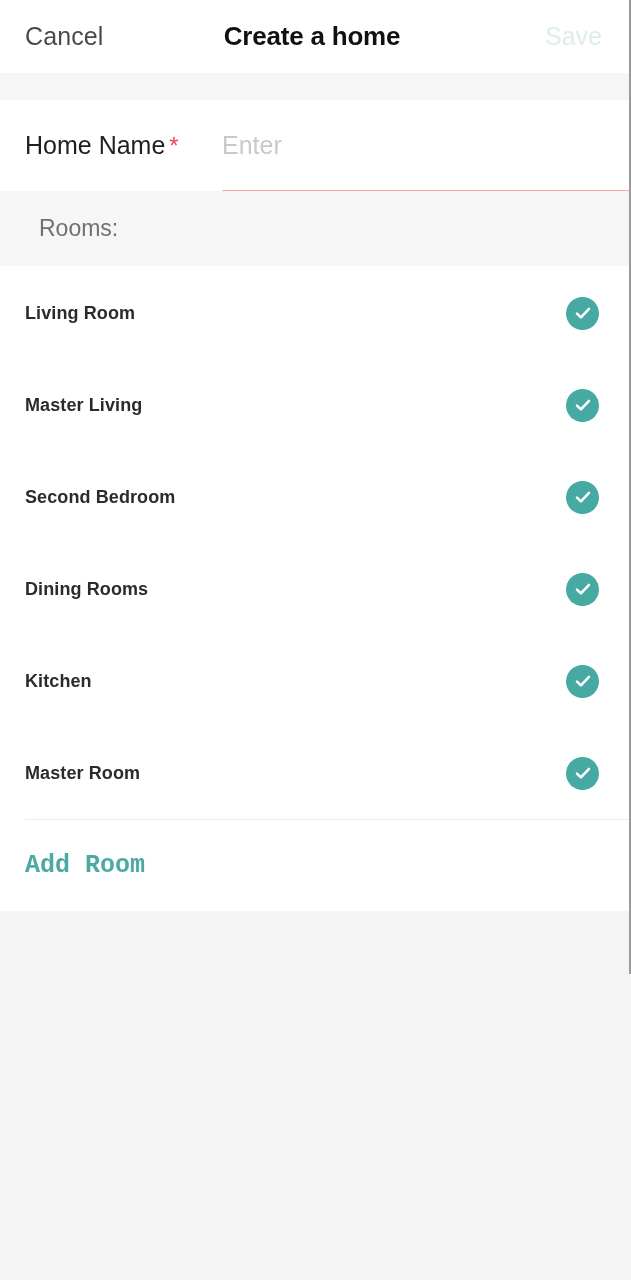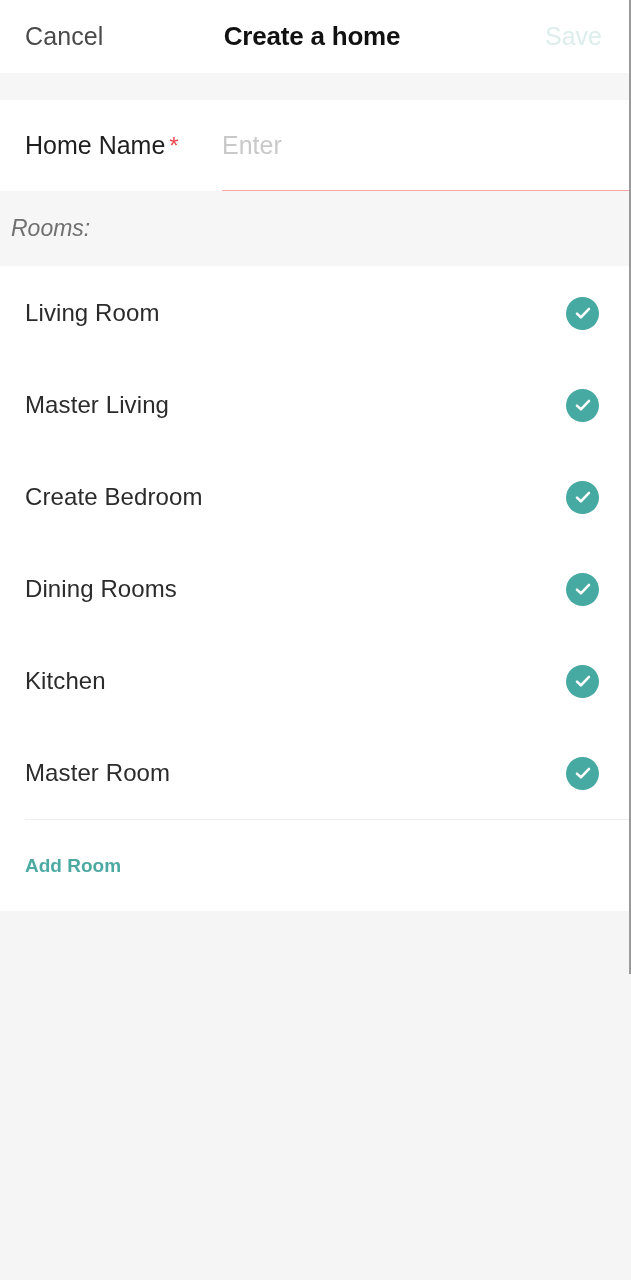--- a/index.html
+++ b/index.html
@@ -115,44 +115,44 @@
   #home-name-input::placeholder {
     color: #c9c9c9;
   }
 
   
   #rooms-section-header {
     height: 75px;
     background: #f6f6f6;
     display: flex;
     align-items: center;
-    padding-left: 11px;
+    padding-left: 39px;
     font-size: 23px;
     color: #707070;
-    font-style: italic;
   }
 
   
   #rooms-card {
     background: #ffffff;
     padding-top: 1px;
   }
   .room-row {
     height: 92px;
     position: relative;
     display: flex;
     align-items: center;
     cursor: pointer;
   }
   .room-label {
     position: absolute;
     left: 25px;
-    font-size: 24px;
+    font-size: 18px;
     color: #2b2b2b;
     letter-spacing: 0.1px;
+    font-weight: bold;
   }
   .room-check {
     position: absolute;
     right: 30px;
     width: 33px;
     height: 33px;
     border-radius: 50%;
     background: #46aaa2;
     display: flex;
     align-items: center;
@@ -164,23 +164,24 @@
   #add-room-row {
     height: 92px;
     position: relative;
     display: flex;
     align-items: center;
     cursor: pointer;
     border-top: 1px solid #ededed;
     margin-left: 25px;
   }
   #add-room-label {
-    font-size: 19px;
+    font-size: 25px;
     font-weight: bold;
     color: #4caaa3;
+    font-family: Liberation Mono, monospace;
   }
 
   #page-filler {
     background: #f5f5f5;
     height: 363px;
   }
 </style>
 </head>
 <body>
 
@@ -218,21 +219,21 @@
     <div class="room-row">
       <span class="room-label">Master Living</span>
       <span class="room-check" style="background: rgb(70, 170, 162);">
         <svg width="20" height="20" viewBox="0 0 20 20">
             <path d="M4 10.6 L7.9 14.4 L16 5.9" fill="none" stroke="#ffffff" stroke-width="2.6" stroke-linecap="round" stroke-linejoin="round"></path>
           </svg>
       </span>
     </div>
 
     <div class="room-row">
-      <span class="room-label">Create Bedroom</span>
+      <span class="room-label">Second Bedroom</span>
       <span class="room-check" style="background: rgb(70, 170, 162);">
         <svg width="20" height="20" viewBox="0 0 20 20">
             <path d="M4 10.6 L7.9 14.4 L16 5.9" fill="none" stroke="#ffffff" stroke-width="2.6" stroke-linecap="round" stroke-linejoin="round"></path>
           </svg>
       </span>
     </div>
 
     <div class="room-row">
       <span class="room-label">Dining Rooms</span>
       <span class="room-check" style="background: rgb(70, 170, 162);">

